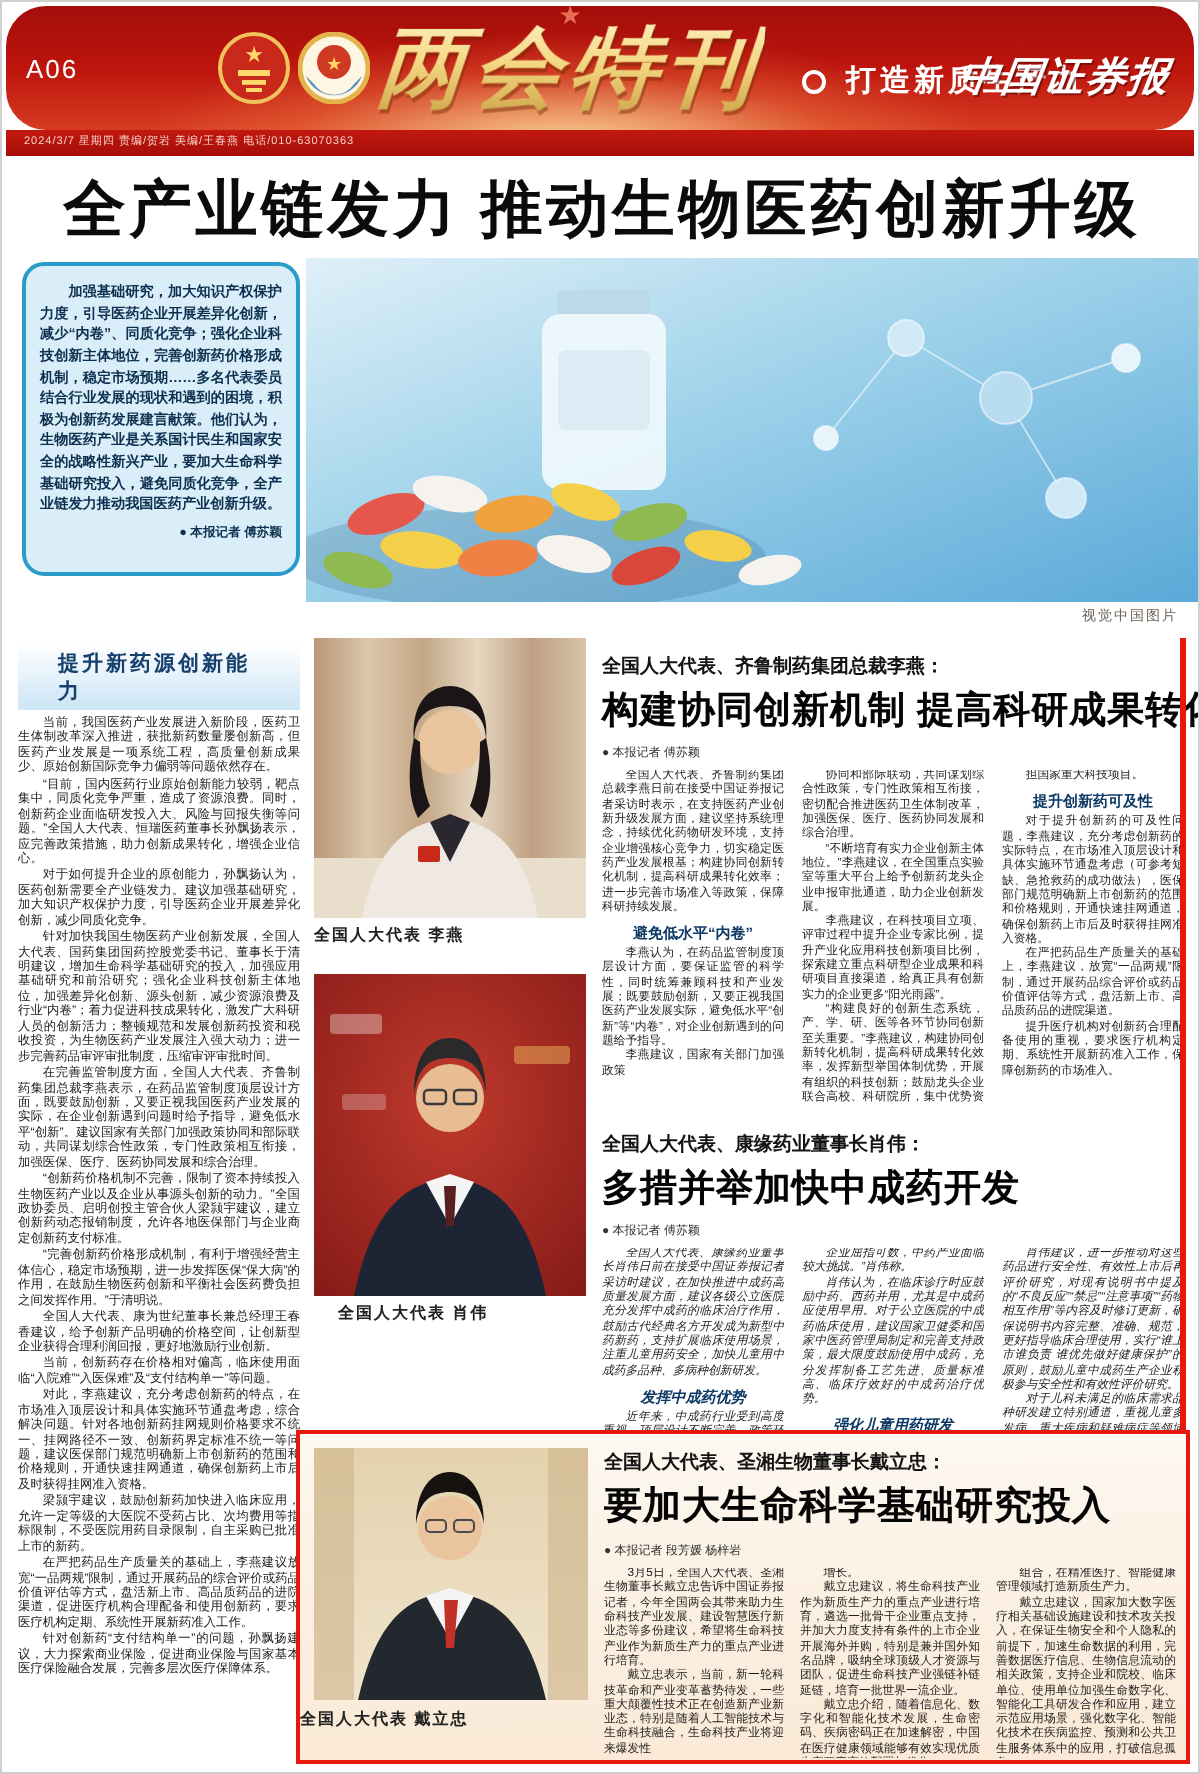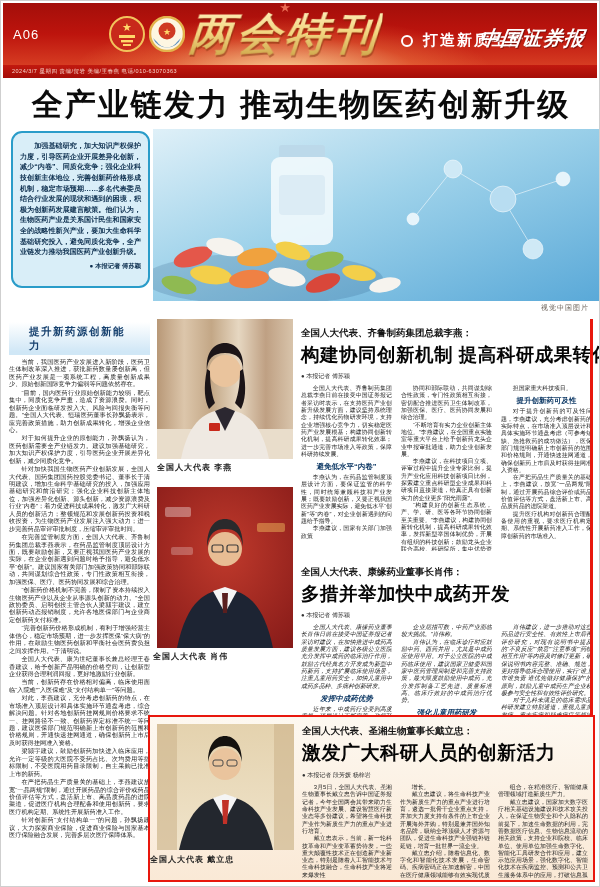--- a/index.html
+++ b/index.html
@@ -2,21 +2,21 @@
 <html><head>
 <meta charset="utf-8">
 <style>
   html,body{margin:0;padding:0;background:#e9e9e9;}
   .page{position:relative;width:600px;height:887px;background:#fff;margin:0 auto;
         font-family:"Liberation Sans",sans-serif;overflow:hidden;border:1px solid #cfcfcf;box-sizing:border-box;}
   
   .banner{position:absolute;left:2px;top:2px;width:594px;height:62px;overflow:hidden;
     background:
       radial-gradient(ellipse 300px 80px at 47% 112%, rgba(255,236,170,.85), rgba(255,170,90,.25) 45%, rgba(255,170,90,0) 70%),
-      linear-gradient(180deg,#a30e0a,#bd140d 50%,#d63c22);}
+      linear-gradient(180deg,#a30e0a,#bd140d 50%,#d63c22); border-radius: 20px;}
   .banner .star-deco{position:absolute;left:46.5%;top:-3px;color:rgba(255,140,110,.75);font-size:13px;}
   .pageno{position:absolute;left:10px;top:24px;color:#fff;font-size:13px;letter-spacing:1px;}
   .emblem{position:absolute;top:13px;width:36px;height:36px;}
   .emblem.e1{left:106px;}
   .emblem.e2{left:146px;}
   .btitle{position:absolute;left:186px;top:2px;font-family:"DejaVu Serif",serif;font-style:italic;font-weight:bold;
     font-size:44px;letter-spacing:4px;transform:skewX(-5deg);
     background:linear-gradient(180deg,#fff3c4,#f3d783 45%,#c69b3c);-webkit-background-clip:text;background-clip:text;color:transparent;
     filter:drop-shadow(1px 2px 0 rgba(110,40,0,.45));white-space:nowrap;}
   .bslogan{position:absolute;left:398px;top:28px;color:#fff;font-size:15px;font-weight:bold;letter-spacing:2px;display:flex;align-items:center;gap:10px;white-space:nowrap;}
@@ -54,21 +54,21 @@
   .art1 .cols{height:166px;}
   .art2 .cols{height:94px;font-style:italic;}
   .col p{font-size:5.9px;line-height:1.24;color:#1c1c1c;text-align:justify;text-indent:2em;margin:0;}
   .sub{font-size:7.5px;font-weight:bold;color:#0f3a66;margin:4px 0 2px;text-align:center;}
   
   .pframe{position:absolute;overflow:hidden;}
   .ph1{left:156px;top:318px;width:136px;height:140px;}
   .cap{position:absolute;font-size:8px;font-weight:bold;color:#222;letter-spacing:1px;}
   .cap1{left:156px;top:461px;width:136px;}
   .ph2{left:156px;top:486px;width:136px;height:161px;}
-  .cap2{left:152px;top:650px;width:136px;}
+  .cap2{left:168px;top:650px;width:136px;}
   
   .vline{position:absolute;left:589px;top:318px;width:2.5px;height:398px;background:#e8170d;}
   .redbox{position:absolute;left:147px;top:714px;width:447px;height:167px;border:2.5px solid #e8170d;
     background:linear-gradient(180deg,#fdf8f0,#fae9d6);box-sizing:border-box;}
   .ph3{left:7px;top:7px;width:137px;height:126px;position:absolute;overflow:hidden;}
   .cap3{left:0;top:137px;width:151px;position:absolute;}
   .art3{position:absolute;left:152px;top:8px;width:288px;}
   .art3 .ahead{font-size:19px;}
   .art3 .cols{height:95px;gap:8px;}
   .art3 .col{width:90px;}
@@ -289,21 +289,21 @@
         <path d="M65,76 L72,76 L70,100 L66,100 Z" fill="#c23128"></path>
         <circle cx="68" cy="40" r="16" fill="#eac49d"></circle>
         <path d="M51,38 C51,20 59,12 68,12 C77,12 85,20 85,38 C83,26 77,22 68,22 C59,22 53,26 51,38 Z" fill="#15120f"></path>
         <rect x="56" y="36" width="10" height="6" rx="2" fill="none" stroke="#4a4a4a" stroke-width="1"></rect>
         <rect x="70" y="36" width="10" height="6" rx="2" fill="none" stroke="#4a4a4a" stroke-width="1"></rect>
       </svg>
     </div>
     <div class="cap cap3">全国人大代表 戴立忠</div>
     <div class="art3">
       <div class="kicker">全国人大代表、圣湘生物董事长戴立忠：</div>
-      <div class="ahead">激发广大科研人员的创新活力</div>
+      <div class="ahead">要加大生命科学基础研究投入</div>
       <div class="byline">● 本报记者 段芳媛 杨梓岩</div>
       <div class="cols">
         <div class="col">
           <p>3月5日，全国人大代表、圣湘生物董事长戴立忠告诉中国证券报记者，今年全国两会其带来助力生命科技产业发展、建设智慧医疗新业态等多份建议，希望将生命科技产业作为新质生产力的重点产业进行培育。</p>
           <p>戴立忠表示，当前，新一轮科技革命和产业变革蓄势待发，一些重大颠覆性技术正在创造新产业新业态，特别是随着人工智能技术与生命科技融合，生命科技产业将迎来爆发性</p>
         </div>
         <div class="col">
           <p>增长。</p>
           <p>戴立忠建议，将生命科技产业作为新质生产力的重点产业进行培育，遴选一批骨干企业重点支持，并加大力度支持有条件的上市企业开展海外并购，特别是兼并国外知名品牌，吸纳全球顶级人才资源与团队，促进生命科技产业强链补链延链，培育一批世界一流企业。</p>
           <p>戴立忠介绍，随着信息化、数字化和智能化技术发展，生命密码、疾病密码正在加速解密，中国在医疗健康领域能够有效实现优质生产要素高效配置与优化</p>

